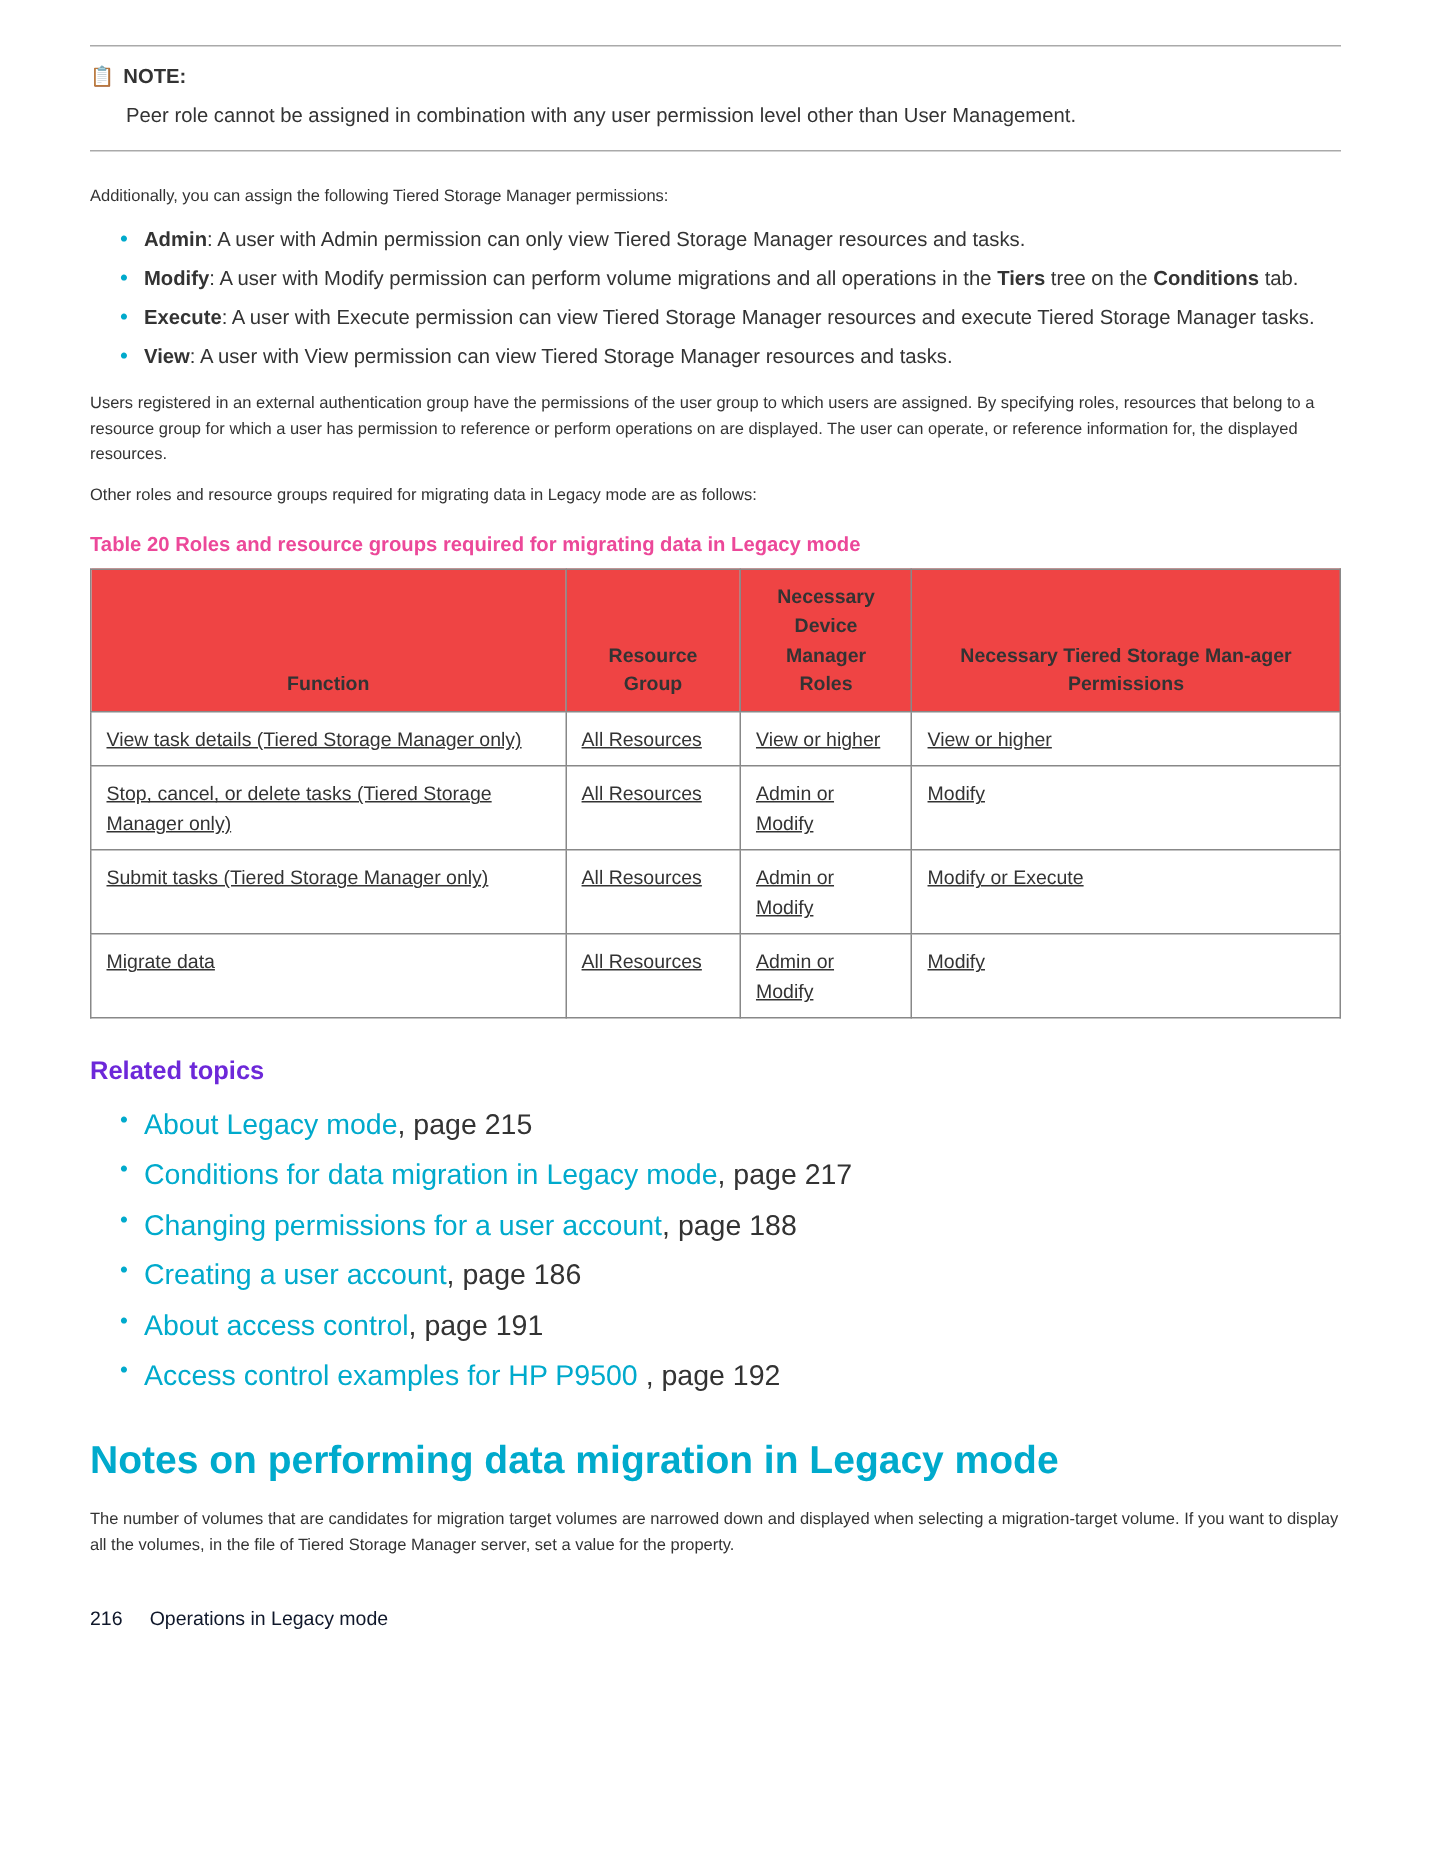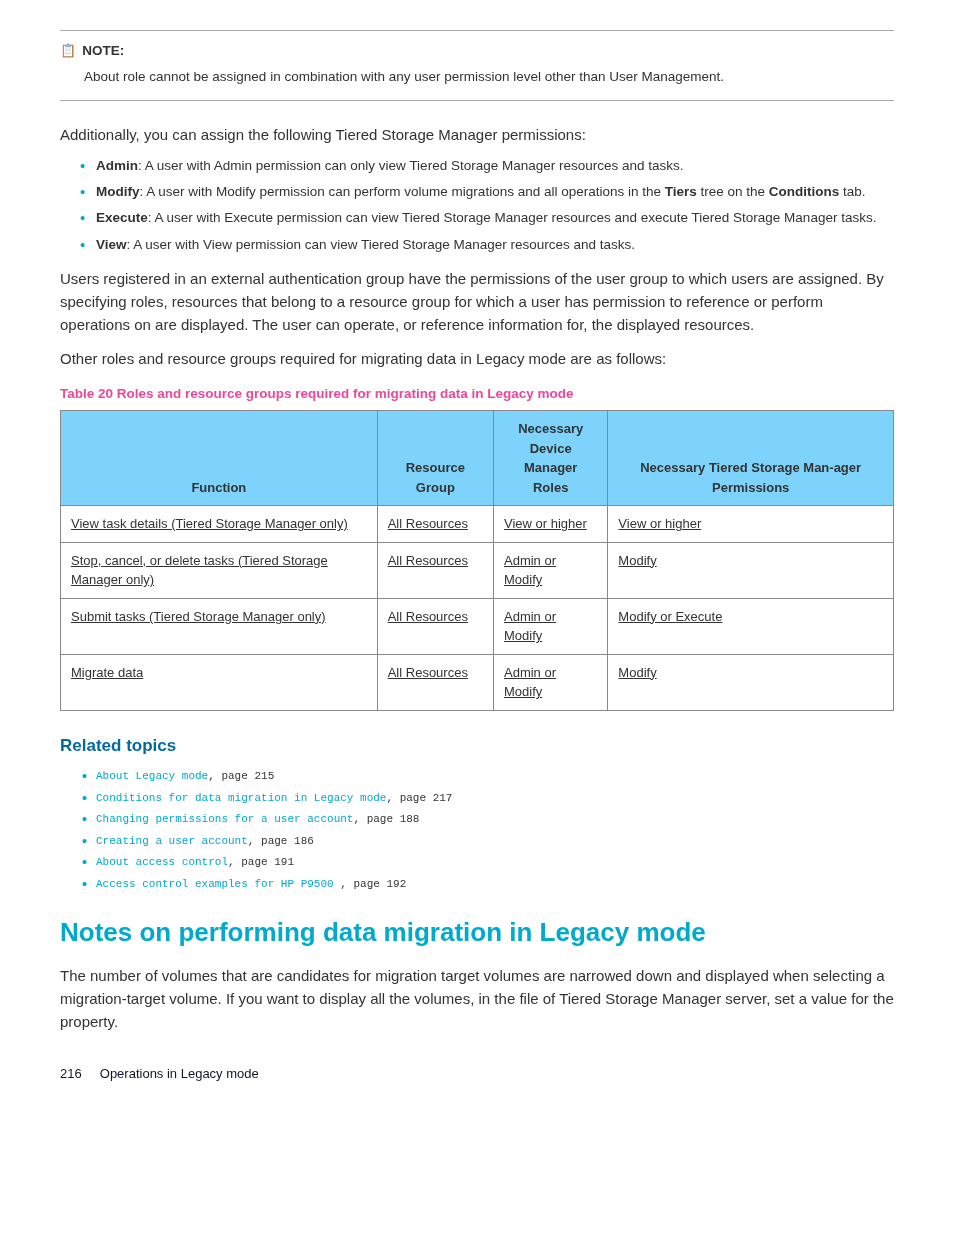--- a/index.html
+++ b/index.html
@@ -33,21 +33,21 @@
       font-size: 13px;
     }
     .note-text {
       padding-left: 24px;
       font-size: 13.5px;
       color: #333;
     }
 
     .body-text {
       margin-bottom: 10px;
-      font-size: 15px;
+      font-size: 11px;
       line-height: 1.55;
     }
 
     .bullet-list {
       list-style: none;
       margin: 8px 0 12px 20px;
       padding: 0;
     }
     .bullet-list li {
       position: relative;
@@ -72,54 +72,53 @@
       margin: 14px 0 6px 0;
     }
 
     table {
       border-collapse: collapse;
       width: 100%;
       margin-bottom: 22px;
       font-size: 13px;
     }
     table th {
-      background: #7dd3fc;
+      background: #ef4444;
       font-weight: bold;
       border: 1.5px solid #888;
       padding: 8px 10px;
       vertical-align: bottom;
       font-size: 13px;
     }
     table td {
       border: 1.5px solid #888;
       padding: 8px 10px;
       vertical-align: top;
       font-size: 13px;
       text-decoration: underline;
     }
 
     .related-topics-heading {
-      color: #0369a1;
+      color: #6d28d9;
       font-size: 17px;
       font-weight: bold;
       margin-bottom: 10px;
       margin-top: 4px;
     }
 
     .related-list {
       list-style: none;
       margin: 0 0 18px 20px;
       padding: 0;
     }
     .related-list li {
       position: relative;
       padding-left: 16px;
       margin-bottom: 5px;
-      font-size: 11px;
-      font-family: Liberation Mono, monospace;
+      font-size: 19px;
     }
     .related-list li::before {
       content: "•";
       position: absolute;
       left: 0;
       color: #00aacc;
       font-size: 15px;
       line-height: 1.3;
     }
     .related-list a {
@@ -148,21 +147,21 @@
     b { font-weight: bold; }
   </style>
 </head>
 <body>
 
 <div class="note-box">
   <div class="note-label">
     <span class="note-icon">📋</span>
     <span>NOTE:</span>
   </div>
-  <div class="note-text">About role cannot be assigned in combination with any user permission level other than User Management.</div>
+  <div class="note-text">Peer role cannot be assigned in combination with any user permission level other than User Management.</div>
 </div>
 
 <p class="body-text">Additionally, you can assign the following Tiered Storage Manager permissions:</p>
 
 <ul class="bullet-list">
   <li><b>Admin</b><span>: A user with Admin permission can only view Tiered Storage Manager resources and tasks.</span></li>
   <li><b>Modify</b><span>: A user with Modify permission can perform volume migrations and all operations in the <b>Tiers</b> tree on the <b>Conditions</b> tab.</span></li>
   <li><b>Execute</b><span>: A user with Execute permission can view Tiered Storage Manager resources and execute Tiered Storage Manager tasks.</span></li>
   <li><b>View</b><span>: A user with View permission can view Tiered Storage Manager resources and tasks.</span></li>
 </ul>

